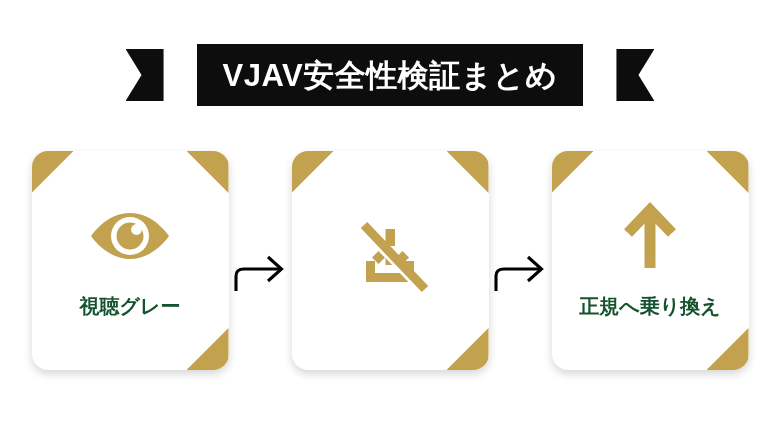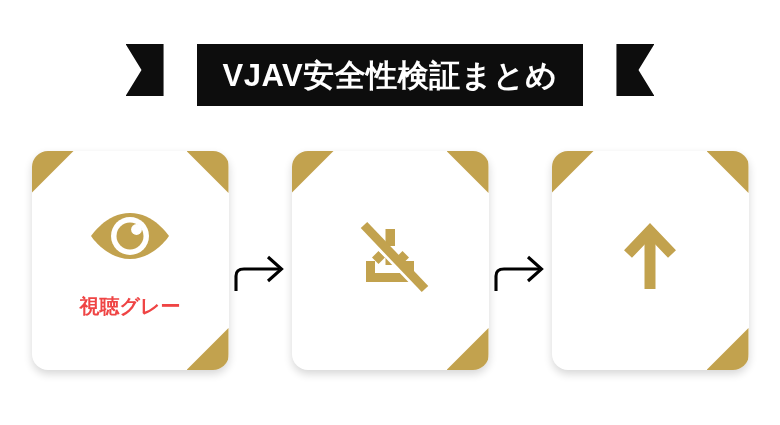--- a/index.html
+++ b/index.html
@@ -29,21 +29,21 @@
     top: 42px;
     width: 780px;
     height: 66px;
     display: flex;
     align-items: center;
     justify-content: center;
   }
   .banner-inner {
     position: relative;
     display: flex;
-    align-items: flex-start;
+    align-items: center;
     justify-content: center;
     gap: 39px;
   }
   .ribbon-tail {
     width: 38px;
     height: 52px;
     background: #0d0d0d;
     flex: none;
   }
   .ribbon-tail.left {
@@ -132,21 +132,21 @@
     margin-bottom: 14px;
     display: flex;
     align-items: center;
     justify-content: center;
   }
   .card-icon svg { display: block; }
 
   .card-label {
     font-size: 20px;
     font-weight: bold;
-    color: #ef4444;
+    color: #14532d;
     line-height: 1;
     white-space: nowrap;
     margin-bottom: 22px;
   }
 
   
   .connector {
     width: 63px;
     height: 219px;
     flex: none;
@@ -239,16 +239,17 @@
       <div class="corner tr"></div>
       <div class="corner br"></div>
       <div class="card-icon">
         <svg width="92" height="92" viewBox="0 0 92 92" aria-hidden="true">
           <g stroke="#C2A24E" stroke-width="11" fill="none" stroke-linecap="butt" stroke-linejoin="miter">
             <line x1="46" y1="78" x2="46" y2="21"></line>
             <polyline points="24,43 46,20 68,43"></polyline>
           </g>
         </svg>
       </div>
+      <div class="card-label">正規へ乗り換え</div>
     </div>
 
   </div>
 </div>
 
 </body></html>

